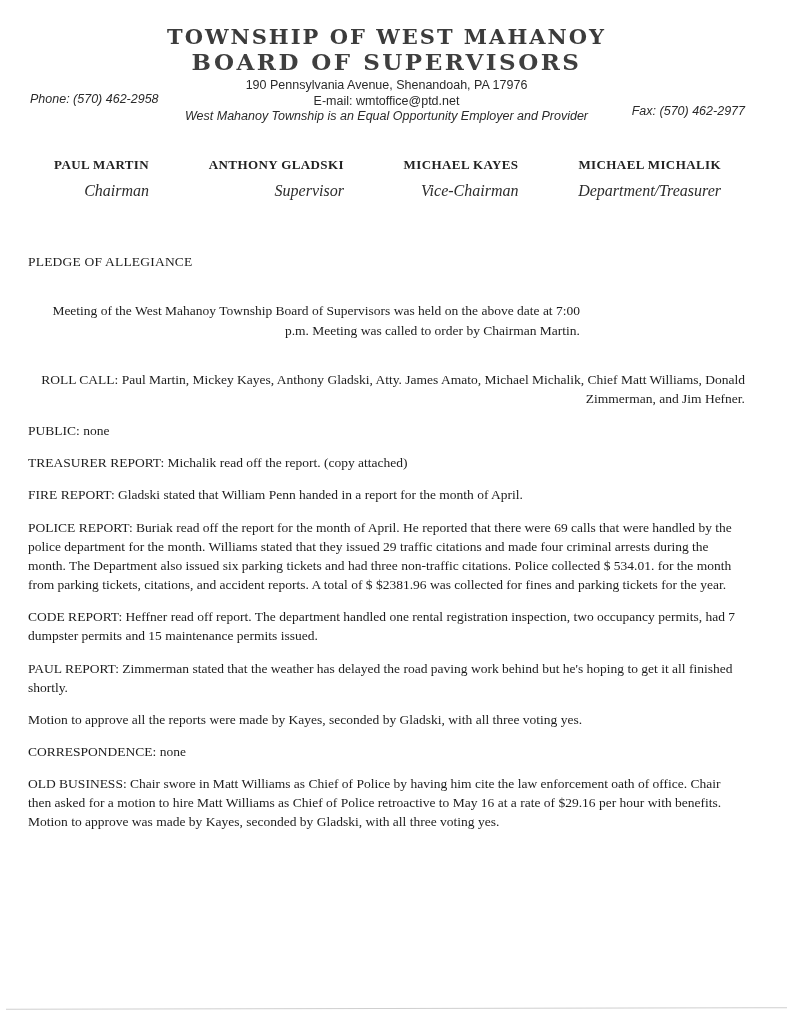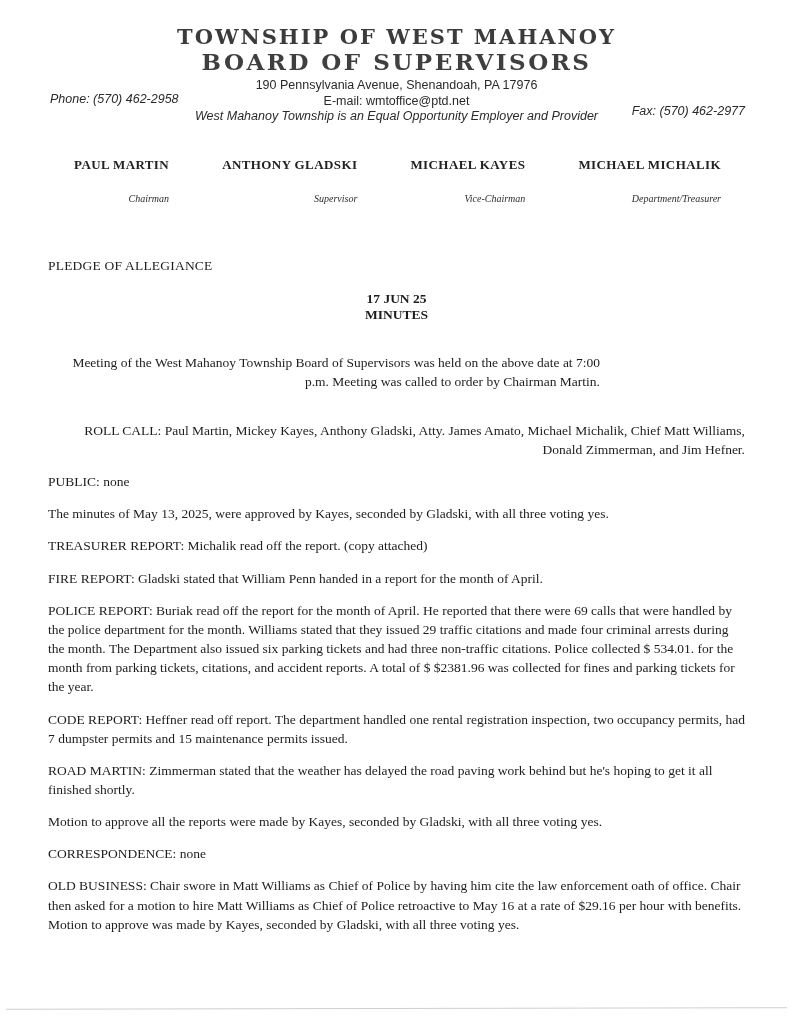--- a/index.html
+++ b/index.html
@@ -6,21 +6,21 @@
   body {
     width: 791px; height: 1024px;
     background: #ffffff;
     font-family: "Liberation Serif", serif;
     color: #1d1d1d;
     position: relative;
     overflow: hidden;
   }
   .page {
     position: absolute; inset: 0;
-    padding: 26px 46px 0 48px;
+    padding: 26px 46px 0 28px;
     box-sizing: border-box;
   }
 
   
   .letterhead { text-align: center; }
   .lh-title1 {
     font-family: "DejaVu Serif", serif;
     font-weight: 900;
     font-size: 21px;
     letter-spacing: 2px;
@@ -64,22 +64,22 @@
   }
   .official { text-align: right; font-family: Liberation Serif, serif; }
   .official .o-name {
     font-weight: bold;
     font-size: 13px;
     letter-spacing: 0.4px;
     color: #222;
   }
   .official .o-title {
     font-style: italic;
-    font-size: 10px;
-    margin-top: 20px;
+    font-size: 16px;
+    margin-top: 9px;
     color: #2c2c2c;
   }
 
   
   .doc-body { margin-top: 52px; font-size: 13.5px; line-height: 1.42; }
   .pledge { font-size: 13.5px; letter-spacing: 0.2px; }
   .dateblock {
     text-align: center;
     font-weight: bold;
     margin-top: 16px;
@@ -136,42 +136,37 @@
     <div class="official">
       <div class="o-name">MICHAEL MICHALIK</div>
       <div class="o-title">Department/Treasurer</div>
     </div>
   </div>
 
   <div class="doc-body">
 
     <div class="pledge">PLEDGE OF ALLEGIANCE</div>
 
-    <div class="dateblock">
-      <div class="d1">17 JUN 25</div>
-      <div class="d2">MINUTES</div>
-    </div>
 
     <p class="section narrow gap-lg"><span>Meeting of the West Mahanoy Township Board of Supervisors was held on the above date at 7:00 p.m.  Meeting was called to order by Chairman Martin.</span></p>
 
     <p class="section gap-lg"><strong>ROLL CALL:</strong> <span>Paul Martin, Mickey Kayes, Anthony Gladski, Atty. James Amato, Michael Michalik, Chief Matt Williams, Donald Zimmerman, and Jim Hefner.</span></p>
 
     <p class="section"><strong>PUBLIC:</strong> <span>none</span></p>
 
-    <p class="section"><span>The minutes of May 13, 2025,  were approved by Kayes, seconded by Gladski, with all three voting yes.</span></p>
 
     <p class="section"><strong>TREASURER REPORT:</strong> <span>Michalik read off the report. (copy attached)</span></p>
 
     <p class="section"><strong>FIRE REPORT:</strong> <span>Gladski stated that William Penn handed in a report for the month of April.</span></p>
 
     <p class="section"><strong>POLICE REPORT:</strong> <span>Buriak read off the report for the month of April. He reported that there were 69 calls that were handled by the police department for the month.  Williams stated that they issued 29 traffic citations and made four criminal arrests during the month. The Department also issued six parking tickets and had three non-traffic citations. Police collected $ 534.01. for the month from parking tickets, citations, and accident reports. A total of $ $2381.96 was collected for fines and parking tickets for the year.</span></p>
 
     <p class="section"><strong>CODE REPORT:</strong> <span>Heffner read off report.  The department handled one rental registration inspection, two occupancy permits, had 7 dumpster permits and 15 maintenance permits issued.</span></p>
 
-    <p class="section"><strong>ROAD MARTIN:</strong> <span>Zimmerman stated that the weather has delayed the road paving work behind but he's hoping to get it all finished shortly.</span></p>
+    <p class="section"><strong>PAUL REPORT:</strong> <span>Zimmerman stated that the weather has delayed the road paving work behind but he's hoping to get it all finished shortly.</span></p>
 
     <p class="section"><span>Motion to approve all the reports were made by Kayes, seconded by Gladski, with all three voting yes.</span></p>
 
     <p class="section"><strong>CORRESPONDENCE:</strong>  <span>none</span></p>
 
     <p class="section"><strong>OLD BUSINESS:</strong> <span>Chair swore in Matt Williams as Chief of Police by having him cite the law enforcement oath of office.  Chair then asked for a motion to hire Matt Williams as Chief of Police retroactive to May 16 at a rate of $29.16 per hour with benefits.  Motion to approve was made by Kayes, seconded by Gladski, with all three voting yes.</span></p>
 
   </div>
 
   <div class="scan-line"></div>

